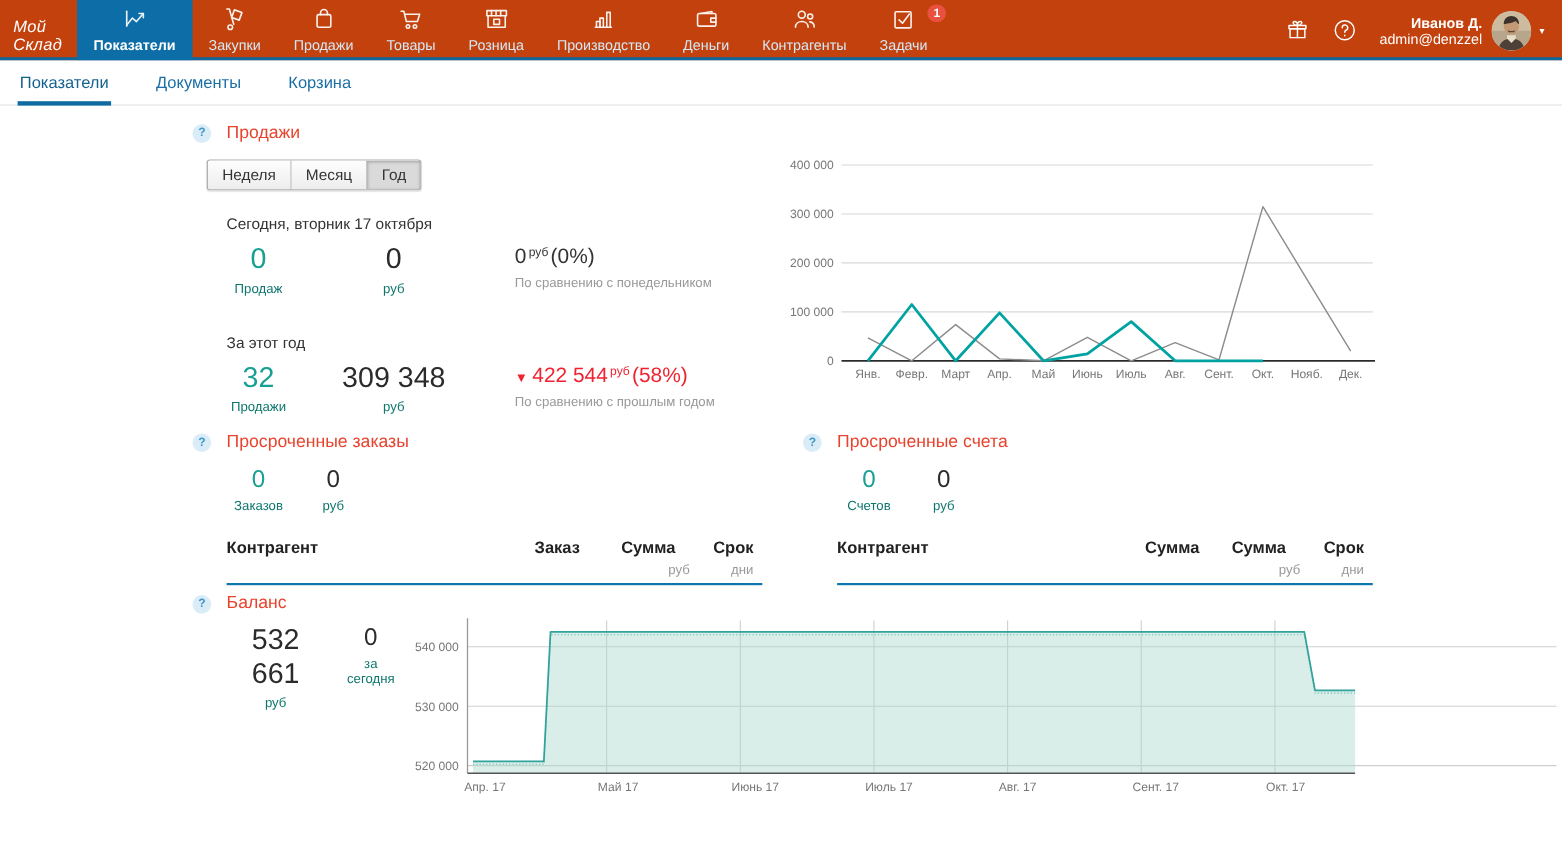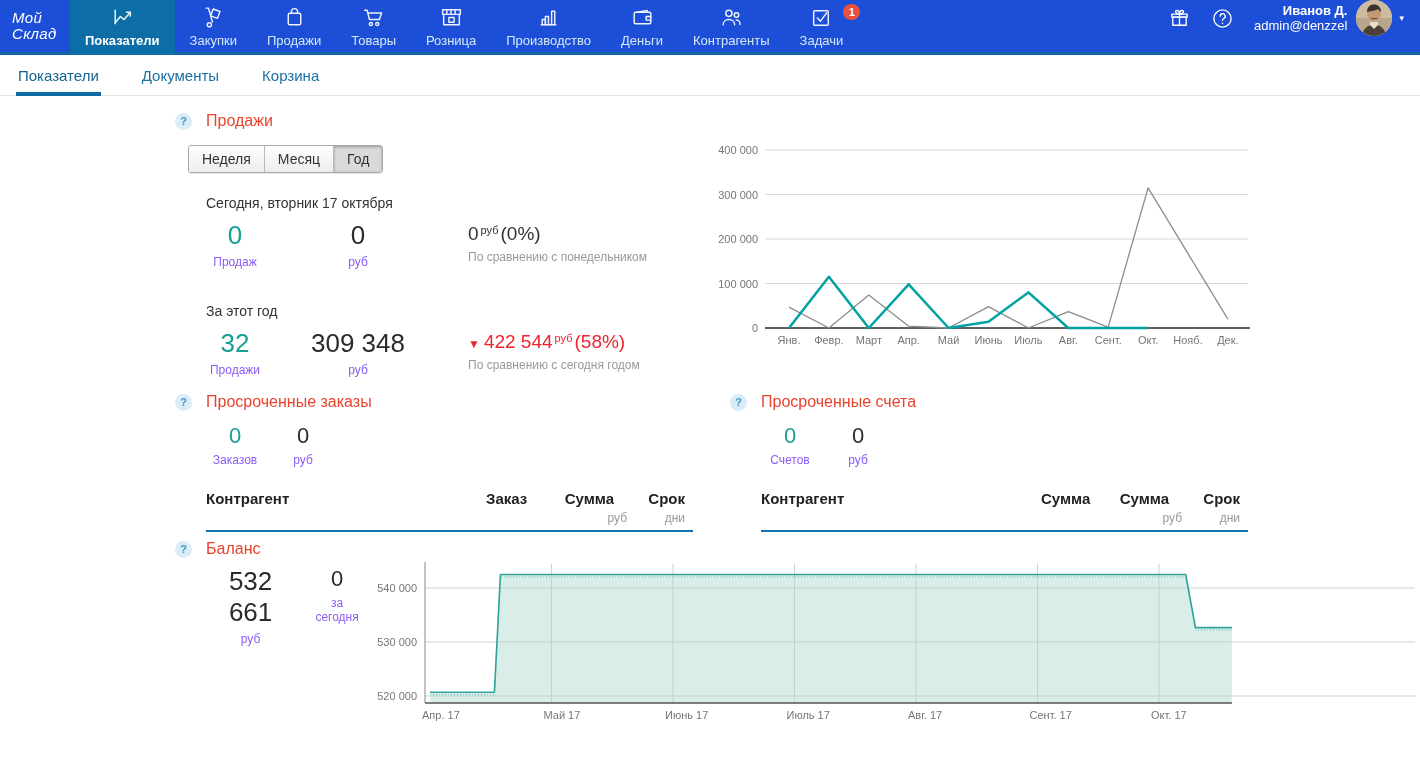--- a/index.html
+++ b/index.html
@@ -1,22 +1,22 @@
 <!DOCTYPE html>
 <html><head>
 <meta charset="utf-8">
 <style>
   html,body{margin:0;padding:0}
   body{
     width:1420px;height:766px;position:relative;overflow:hidden;
     background:#fff;font-family:"Liberation Sans",sans-serif;color:#333;
   }
   
-  .topbar{position:absolute;left:0;top:0;width:1420px;height:55px;background:#1d4ed8;
-    display:flex;align-items:flex-start;box-shadow:inset 0 -3px 0 #0e689e;}
+  .topbar{position:absolute;left:0;top:0;width:1420px;height:55px;background:#c2410c;
+    display:flex;align-items:center;box-shadow:inset 0 -3px 0 #0e689e;}
   .logo{width:58px;padding:10px 0 0 12px;color:#fff;font-size:15px;line-height:16px;
     font-style:italic;letter-spacing:.3px;cursor:pointer}
   .nav{display:flex;align-items:stretch}
   .nav-item{display:flex;flex-direction:column;align-items:center;justify-content:center;
     padding:5px 15px 7px;font-size:13px;color:#d4e9f7;cursor:pointer;position:relative}
   .nav-item svg{width:25px;height:25px;margin-bottom:3px;stroke:#fff;fill:none;
     stroke-width:1.4;stroke-linecap:round;stroke-linejoin:round;opacity:.92}
   .nav-item.active{background:#0d6da6;color:#fff;font-weight:bold}
   .badge{position:absolute;top:4px;right:-2px;min-width:11px;height:16px;padding:0 3px;
     background:#e8503f;border-radius:9px;color:#fff;font-size:11px;font-weight:bold;
@@ -55,21 +55,21 @@
   
   .stats-block{margin:22px 0 0 31px}
   .stats-heading{font-size:14px;color:#333;margin-bottom:9px}
   .stat-row{display:flex;align-items:flex-start}
   .stat{text-align:center;margin-right:10px}
   .stat.c1{width:58px}
   .stat.c2{width:168px}
   .stat-num{font-size:26px;color:#2b2b2b}
   .stat-num.teal{color:#17a093}
   .stat-num.mid{font-size:22px}
-  .stat-label{font-size:12px;color:#8b5cf6;margin-top:4px}
+  .stat-label{font-size:12px;color:#0f766e;margin-top:4px}
   .diff{margin-left:16px;padding-top:3px}
   .diff-main{font-size:19px;color:#333;white-space:nowrap}
   .diff-main .unit{font-size:11px;position:relative;top:-6px;margin:0 2px}
   .diff.neg .diff-main{color:#f0222f}
   .arrow-down{color:#f0222f;font-size:12px;margin-right:4px}
   .diff-caption{font-size:12px;color:#999;margin-top:5px}
   
   .otable{position:relative;margin:14px 0 0 31px;width:487px;height:49px;border-bottom:2px solid #0f76ad}
   .th{position:absolute;top:9px;font-size:15px;font-weight:bold;color:#222}
   .th-agent{left:0}.th-doc{left:280px}.th-sum{right:79px}.th-term{right:8px}
@@ -249,21 +249,21 @@
       <div class="stat c1">
         <div class="stat-num teal">32</div>
         <div class="stat-label">Продажи</div>
       </div>
       <div class="stat c2">
         <div class="stat-num">309 348</div>
         <div class="stat-label">руб</div>
       </div>
       <div class="diff neg">
         <div class="diff-main"><span class="arrow-down">▼</span><span>422 544</span><span class="unit">руб</span><span>(58%)</span></div>
-        <div class="diff-caption">По сравнению с сегодня годом</div>
+        <div class="diff-caption">По сравнению с прошлым годом</div>
       </div>
     </div>
   </div>
 </section>
 
 <svg id="salesChart" class="chart" width="560" height="215">
     <text x="58" y="194" text-anchor="end" class="axlbl">0</text>
     <line x1="65" y1="145.5" x2="548" y2="145.5" stroke="#d8d8d8" stroke-width="1"></line>
     <text x="58" y="149.5" text-anchor="end" class="axlbl">100 000</text>
     <line x1="65" y1="101" x2="548" y2="101" stroke="#d8d8d8" stroke-width="1"></line>

